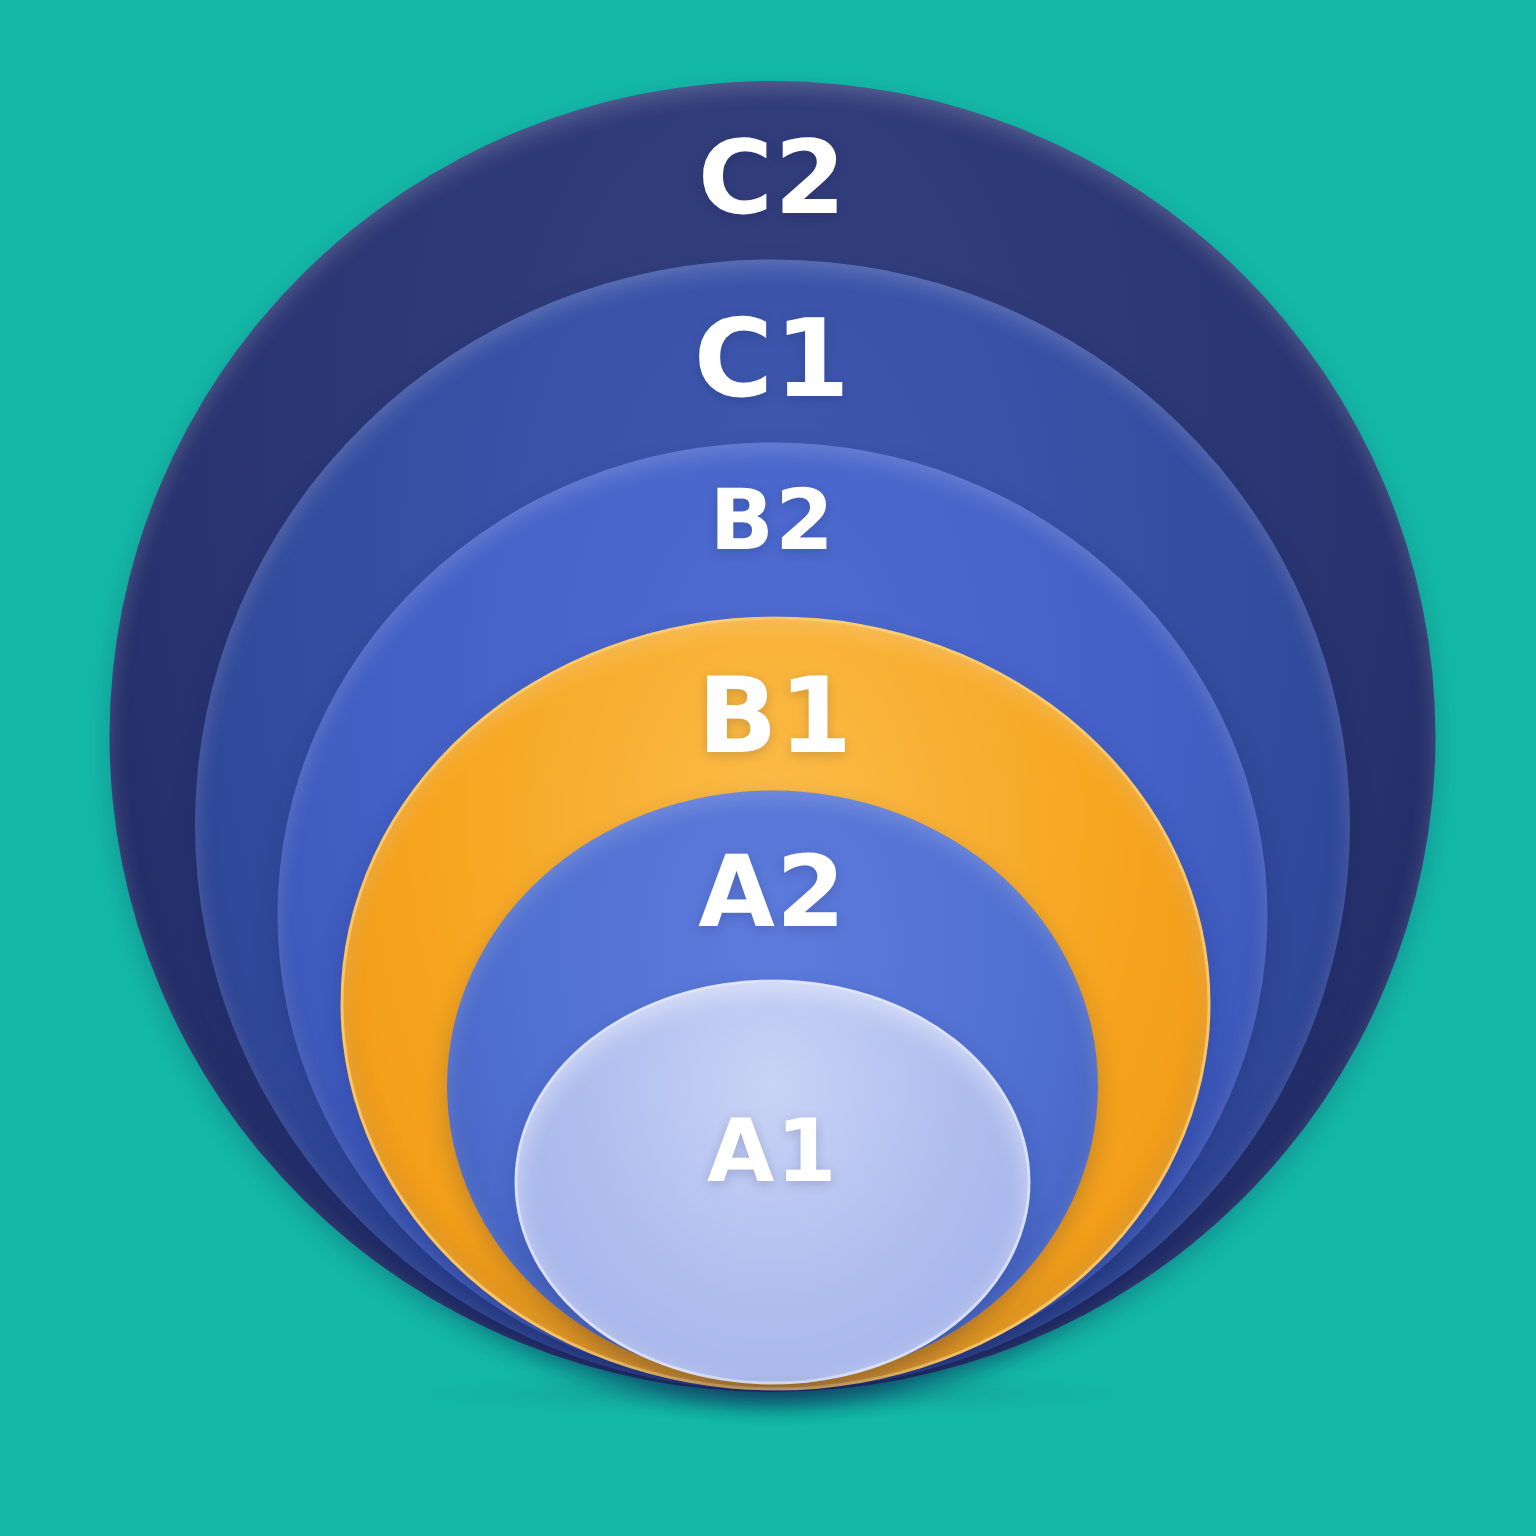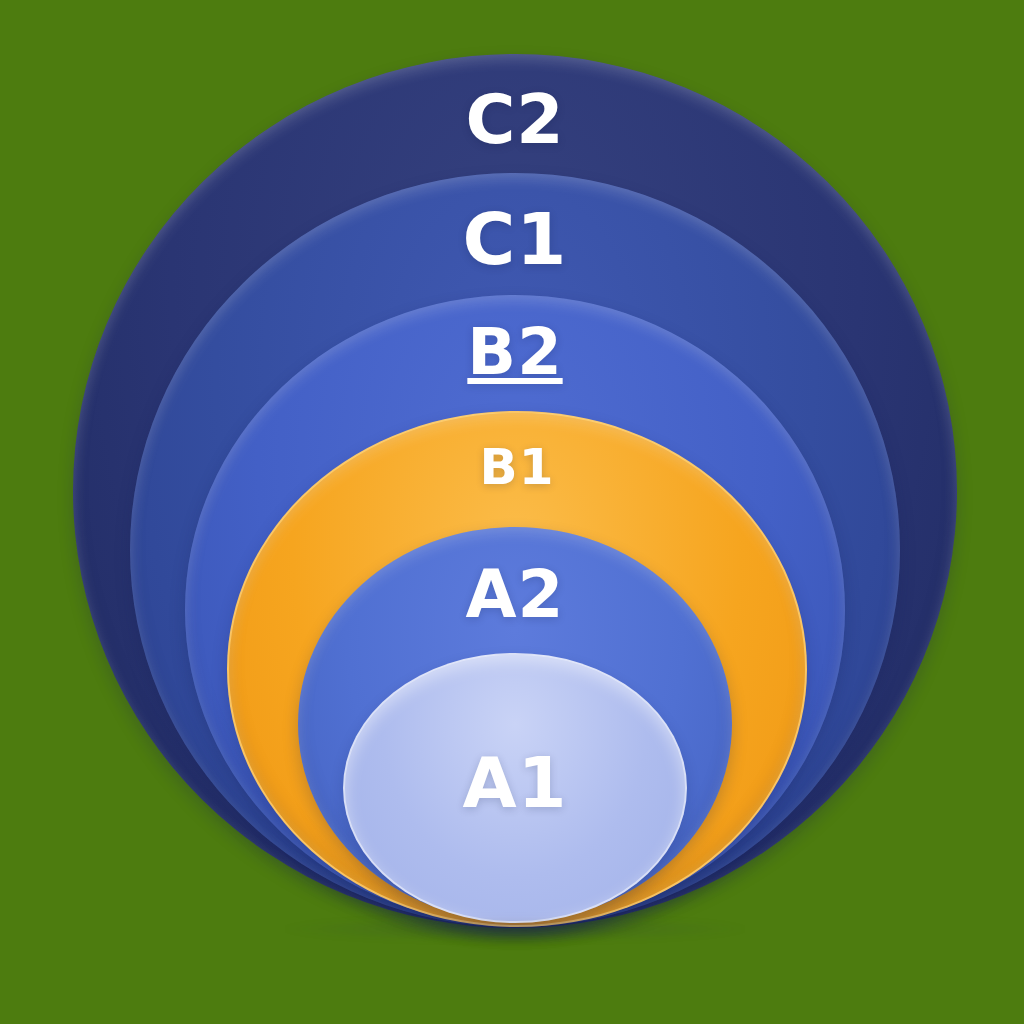--- a/index.html
+++ b/index.html
@@ -5,21 +5,21 @@
   html, body {
     margin: 0;
     padding: 0;
     background: #ffffff;
     font-family: "DejaVu Sans", "Liberation Sans", sans-serif;
   }
   .canvas {
     position: relative;
     width: 1024px;
     height: 1024px;
-    background: #4d7c0f;
+    background: #14b8a6;
     overflow: hidden;
   }
   .level {
     position: absolute;
     border-radius: 50%;
     background: radial-gradient(ellipse at 50% 26%,
                 var(--light) 0%,
                 var(--base) 55%,
                 var(--dark) 100%);
     box-shadow:
@@ -46,24 +46,24 @@
     text-align: center;
     color: #ffffff;
     font-weight: 700;
     letter-spacing: 1px;
     line-height: 1;
     text-shadow: 0 2px 8px rgba(10,20,60,0.18);
     user-select: none;
   }
   .lv-c2 .label { top: 32px; font-size: 68px; }
   .lv-c1 .label { top: 30px; font-size: 72px; text-align: center; }
-  .lv-b2 .label { top: 25px; font-size: 64px; text-decoration: underline; }
-  .lv-b1 .label { top: 29px; font-size: 50px; }
+  .lv-b2 .label { top: 25px; font-size: 56px; }
+  .lv-b1 .label { top: 29px; font-size: 70px; }
   .lv-a2 .label { top: 35px; font-size: 66px; }
-  .lv-a1 .label { top: 83px; font-size: 70px; margin-top: 10px; }
+  .lv-a1 .label { top: 83px; font-size: 58px; }
   .ground-shadow {
     position: absolute;
     left: 275px;
     top: 916px;
     width: 480px;
     height: 26px;
     border-radius: 50%;
     background: radial-gradient(ellipse at center,
                 rgba(30,40,90,0.18) 0%,
                 rgba(30,40,90,0.0) 70%);

